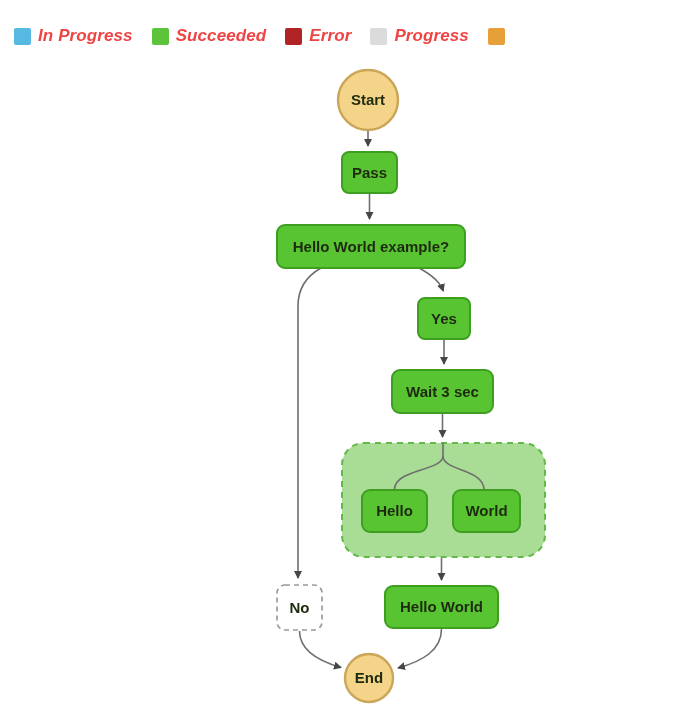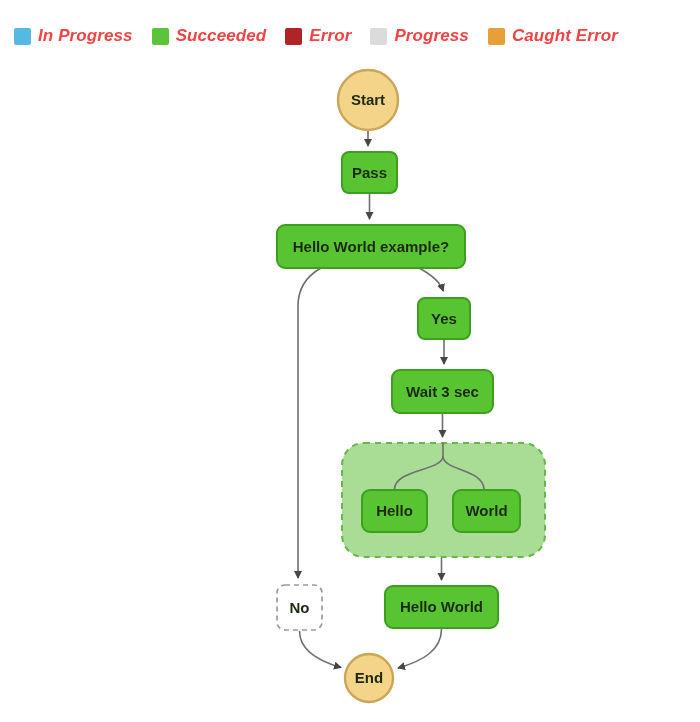--- a/index.html
+++ b/index.html
@@ -39,21 +39,20 @@
   <div class="legend-item">
     <span class="swatch" style="background: rgb(177, 36, 37);"></span>
     <span class="legend-label">Error</span>
   </div>
   <div class="legend-item">
     <span class="swatch" style="background: rgb(219, 219, 219);"></span>
     <span class="legend-label">Progress</span>
   </div>
   <div class="legend-item">
     <span class="swatch" style="background: rgb(231, 159, 55);"></span>
-    <span class="legend-label">Caught Error</span>
   </div>
 </div>
 
 <svg class="graph" width="700" height="722" viewBox="0 0 700 722" xmlns="http://www.w3.org/2000/svg">
   <defs>
     <marker id="arrow" markerUnits="userSpaceOnUse" markerWidth="10" markerHeight="10" refX="7" refY="4" orient="auto">
       <path d="M0,0 L8,4 L0,8 Z" fill="#464646"></path>
     </marker>
   </defs>
 

